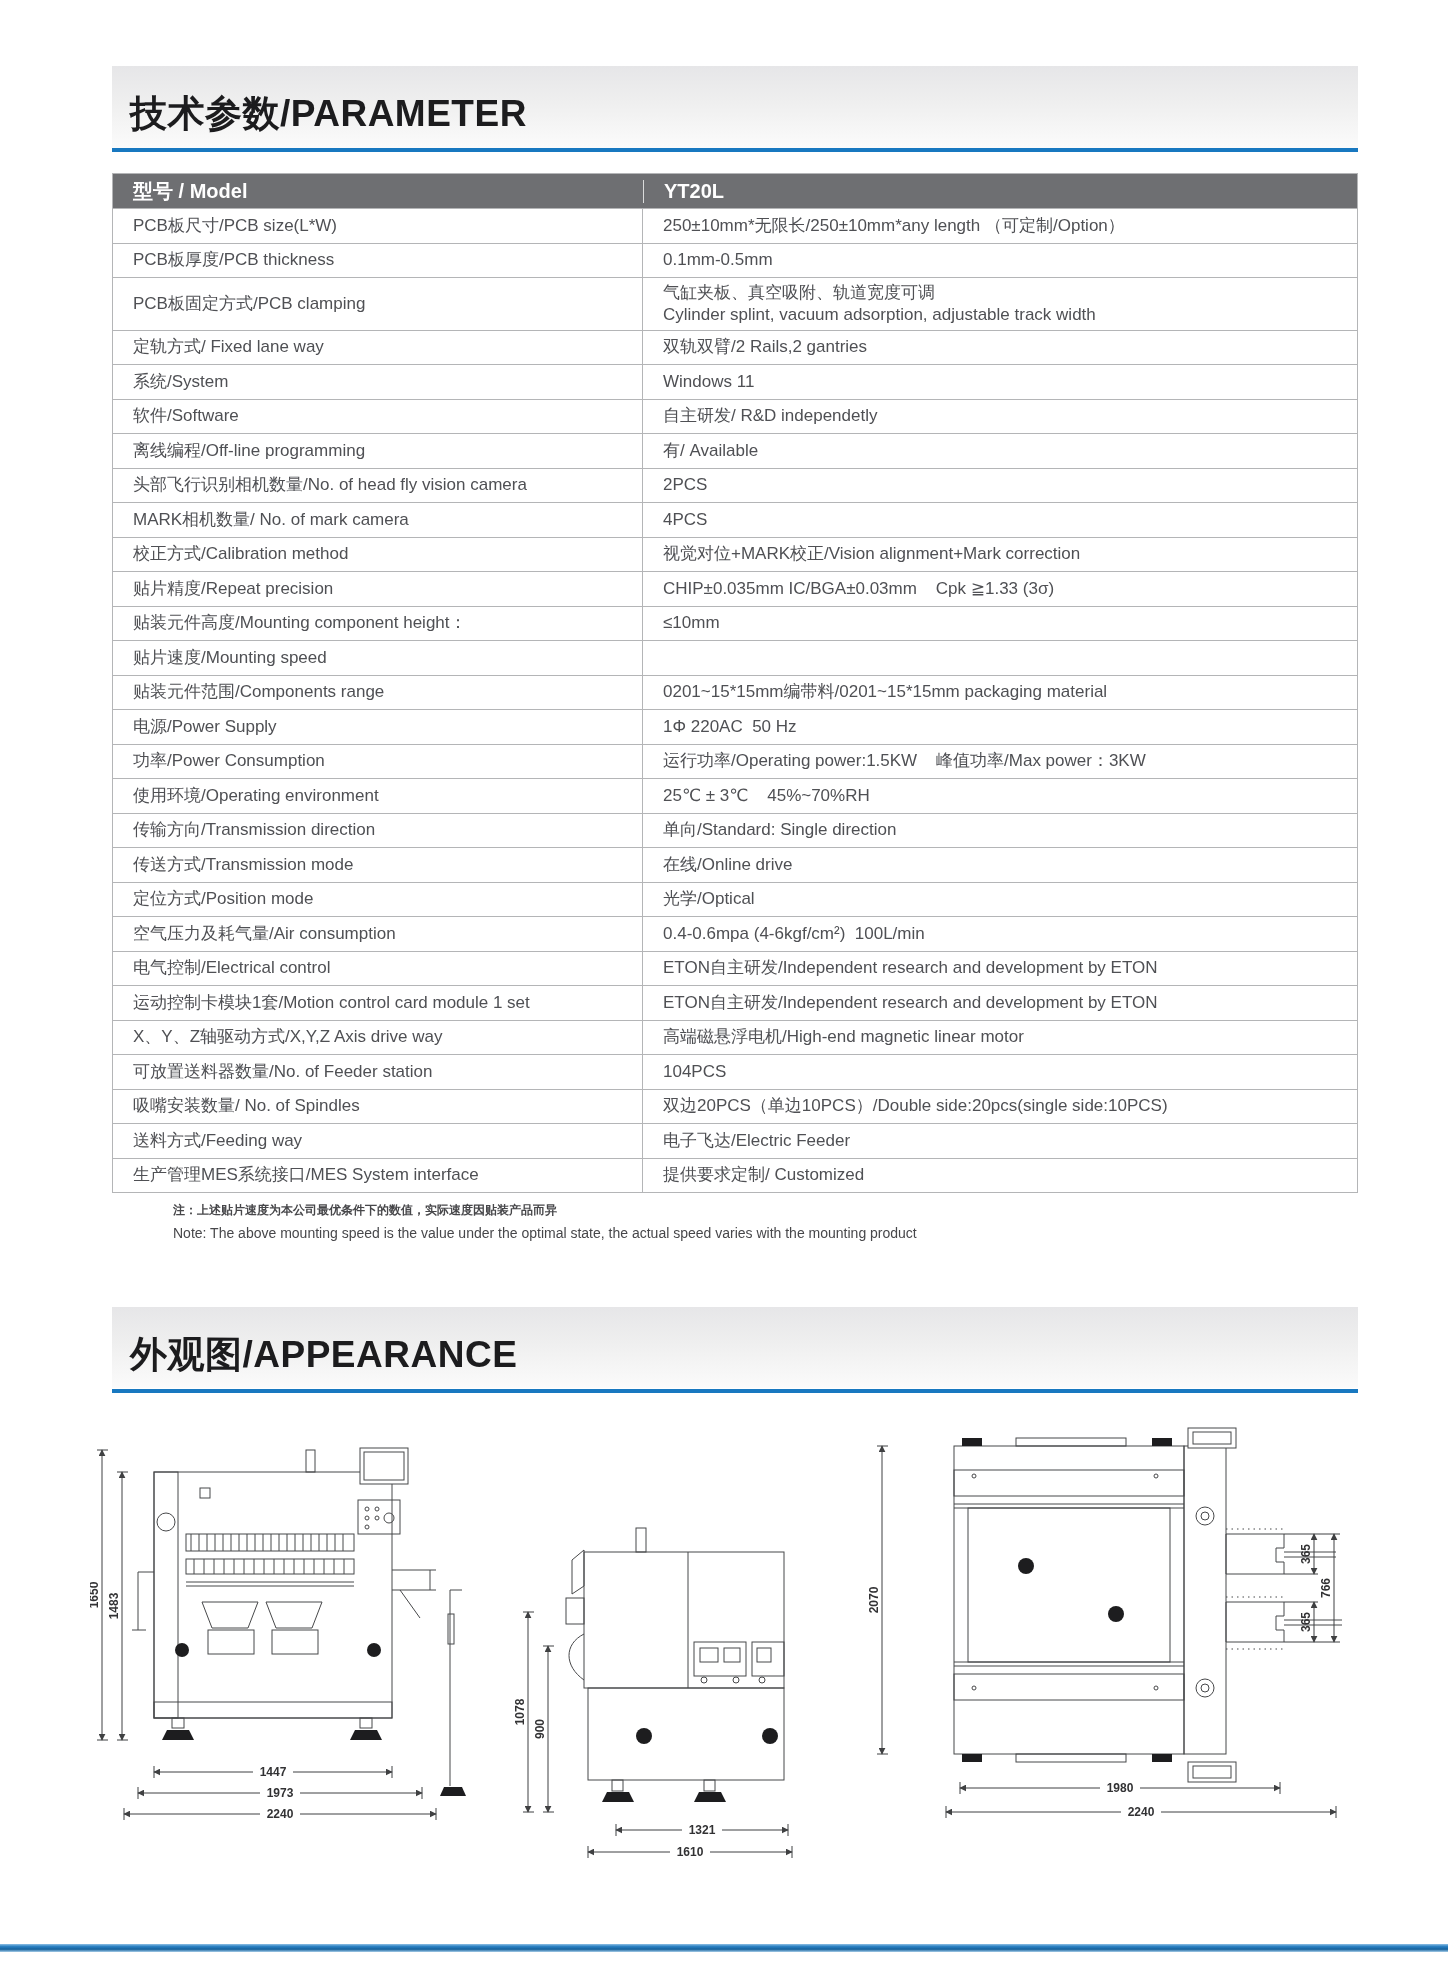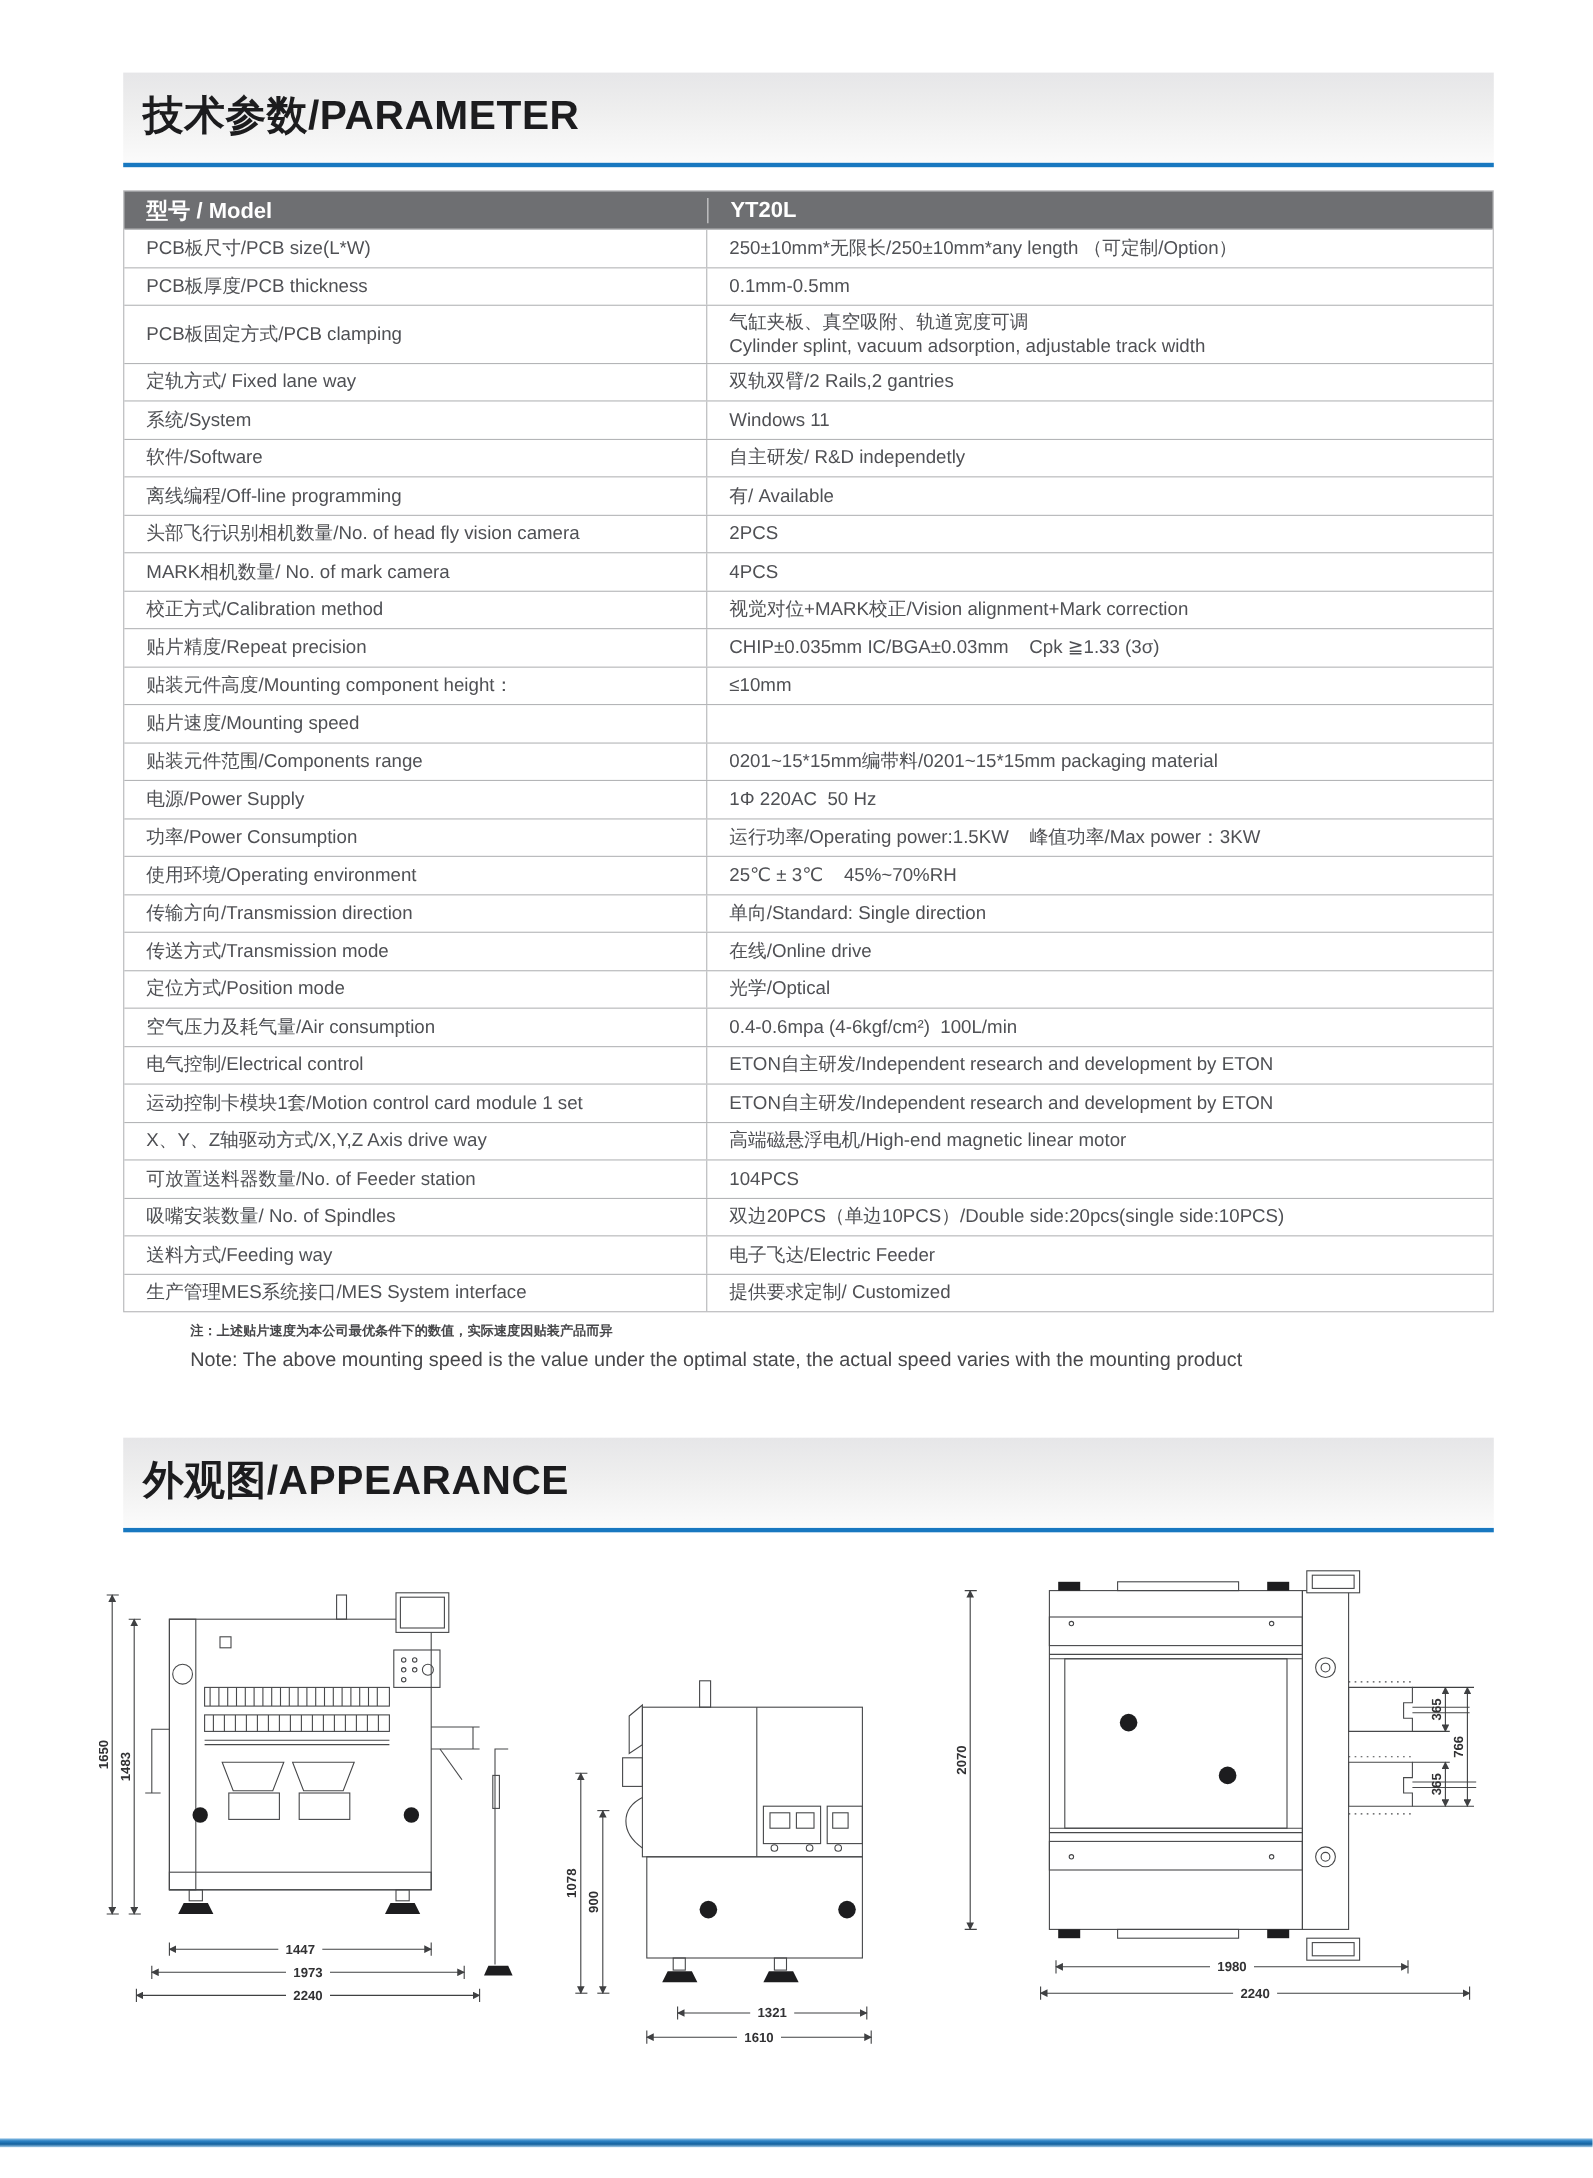--- a/index.html
+++ b/index.html
@@ -17,21 +17,21 @@
   .page{
     position:relative;
     width:1448px;height:1980px;
     background:#ffffff;
     overflow:hidden;
   }
   
   .banner{
     position:absolute;left:112px;width:1246px;
     background:linear-gradient(180deg,#e6e6e8 0%,#efefef 45%,#fbfbfb 100%);
-    display:flex;align-items:flex-start;
+    display:flex;align-items:center;
   }
   .banner .sec-title{
     font-size:37px;font-weight:700;color:#1c1c1e;
     padding-left:18px;letter-spacing:.5px;padding-top:14px;
   }
   .banner1{top:66px;height:82px;}
   .banner2{top:1307px;height:81px;}
   .rule{
     position:absolute;left:112px;width:1246px;height:4px;
     background:var(--accent);
@@ -62,21 +62,21 @@
     display:flex;align-items:center;
     font-size:17px;line-height:1.28;color:var(--text-dark);
     padding:4px 8px 4px 20px;
   }
   .td.label{width:530px;border-right:1px solid var(--line-gray);}
   .td.value{flex:1;white-space:pre-wrap;}
 
   
   .notes{position:absolute;left:130px;top:1199px;color:#47474a;margin-left:43px;}
   .notes .note-cn{font-size:12px;font-weight:700;line-height:1.9;}
-  .notes .note-en{font-size:18px;line-height:1.6;}
+  .notes .note-en{font-size:14px;line-height:1.6;}
 
   
   .drawing{position:absolute;}
   .drawing svg{display:block;}
   .dim-text{font-family:"Liberation Sans","DejaVu Sans",sans-serif;
     font-size:12px;font-weight:700;fill:#323234;}
   .ln{stroke:#47484a;stroke-width:1;fill:none;}
   .lnf{stroke:#47484a;stroke-width:1;fill:#ffffff;}
   .blk{fill:#1d1d1f;stroke:none;}
   .dim{stroke:#3f4042;stroke-width:1;fill:none;}

